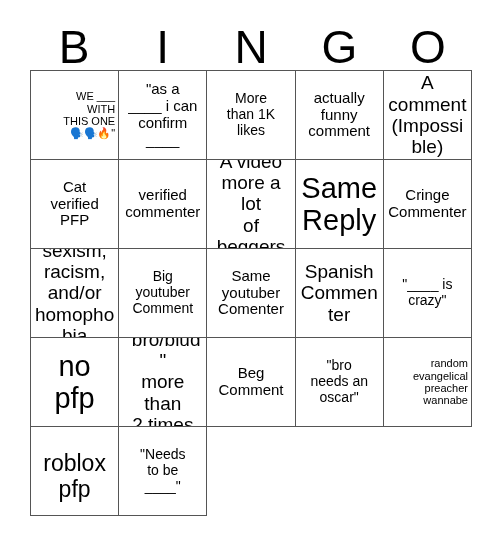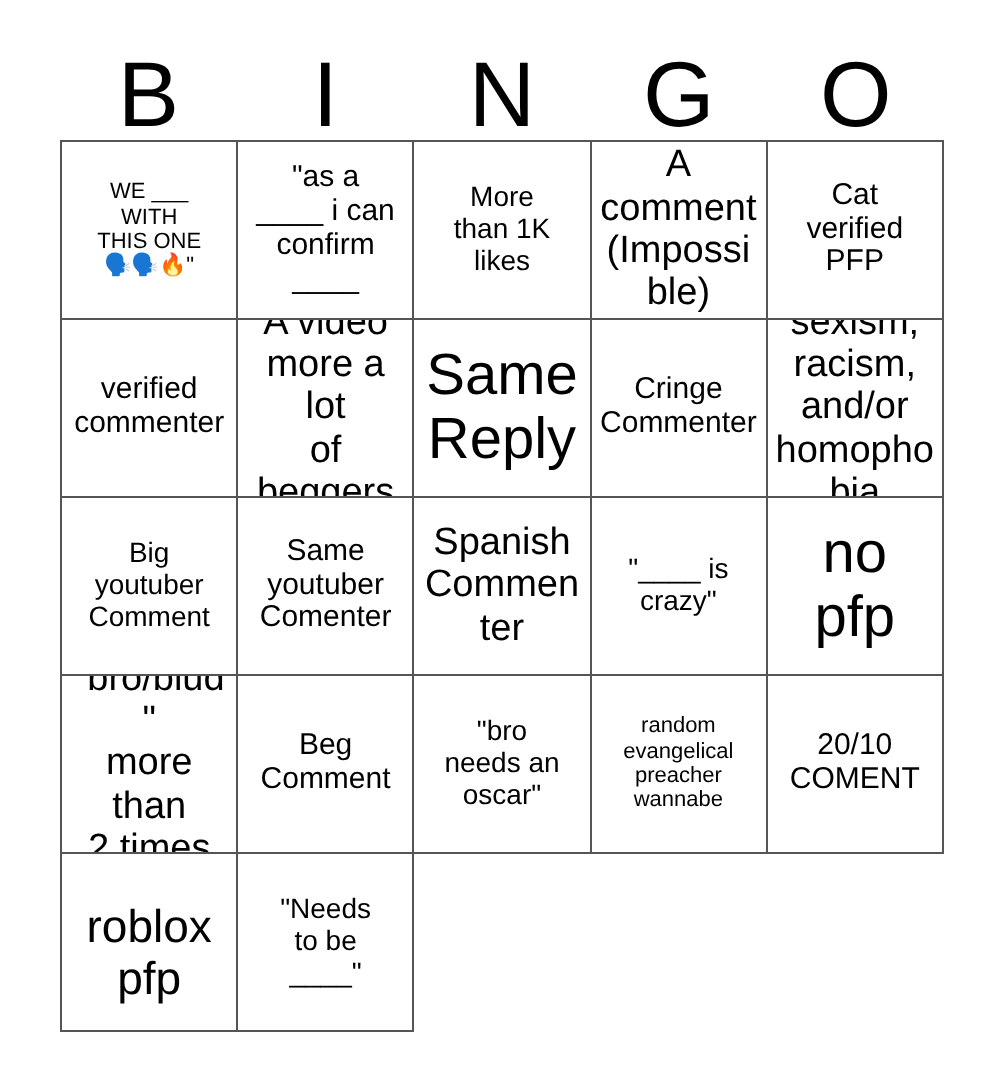--- a/index.html
+++ b/index.html
@@ -73,21 +73,21 @@
   .cell-text {
     display: block;
     width: 100%;
     line-height: 1.12;
     white-space: pre-line;
     word-wrap: break-word;
     font-family: "Liberation Sans", sans-serif;
   }
 
   
-  .fs-xs   { font-size: 11px; }
+  .fs-xs   { font-size: 11px; text-align: right; }
   .fs-s    { font-size: 19px; }
   .fs-m    { font-size: 15px; }
   .fs-l    { font-size: 14px; }
   .fs-xl   { font-size: 23px; margin-top: 11px; }
   .fs-xxl  { font-size: 29px; }
 </style>
 </head>
 <body>
 
 <div class="card">
@@ -113,20 +113,25 @@
 ____ i can
 confirm
 ____</span>
     </div>
     <div class="bingo-cell">
       <span class="cell-text fs-l">More
 than 1K
 likes</span>
     </div>
     <div class="bingo-cell">
+      <span class="cell-text fs-m">actually
+funny
+comment</span>
+    </div>
+    <div class="bingo-cell">
       <span class="cell-text fs-s">A comment
 (Impossible)</span>
     </div>
 
     <div class="bingo-cell">
       <span class="cell-text fs-m">Cat
 verified
 PFP</span>
     </div>
     <div class="bingo-cell">
@@ -192,24 +197,20 @@
 needs an
 oscar"</span>
     </div>
     <div class="bingo-cell">
       <span class="cell-text fs-xs">random
 evangelical
 preacher
 wannabe</span>
     </div>
     <div class="bingo-cell">
-      <span class="cell-text fs-m">20/10
-COMENT</span>
-    </div>
-    <div class="bingo-cell">
       <span class="cell-text fs-xl">roblox
 pfp</span>
     </div>
     <div class="bingo-cell">
       <span class="cell-text fs-l">"Needs
 to be
 ____"</span>
     </div>
 
   </div>

